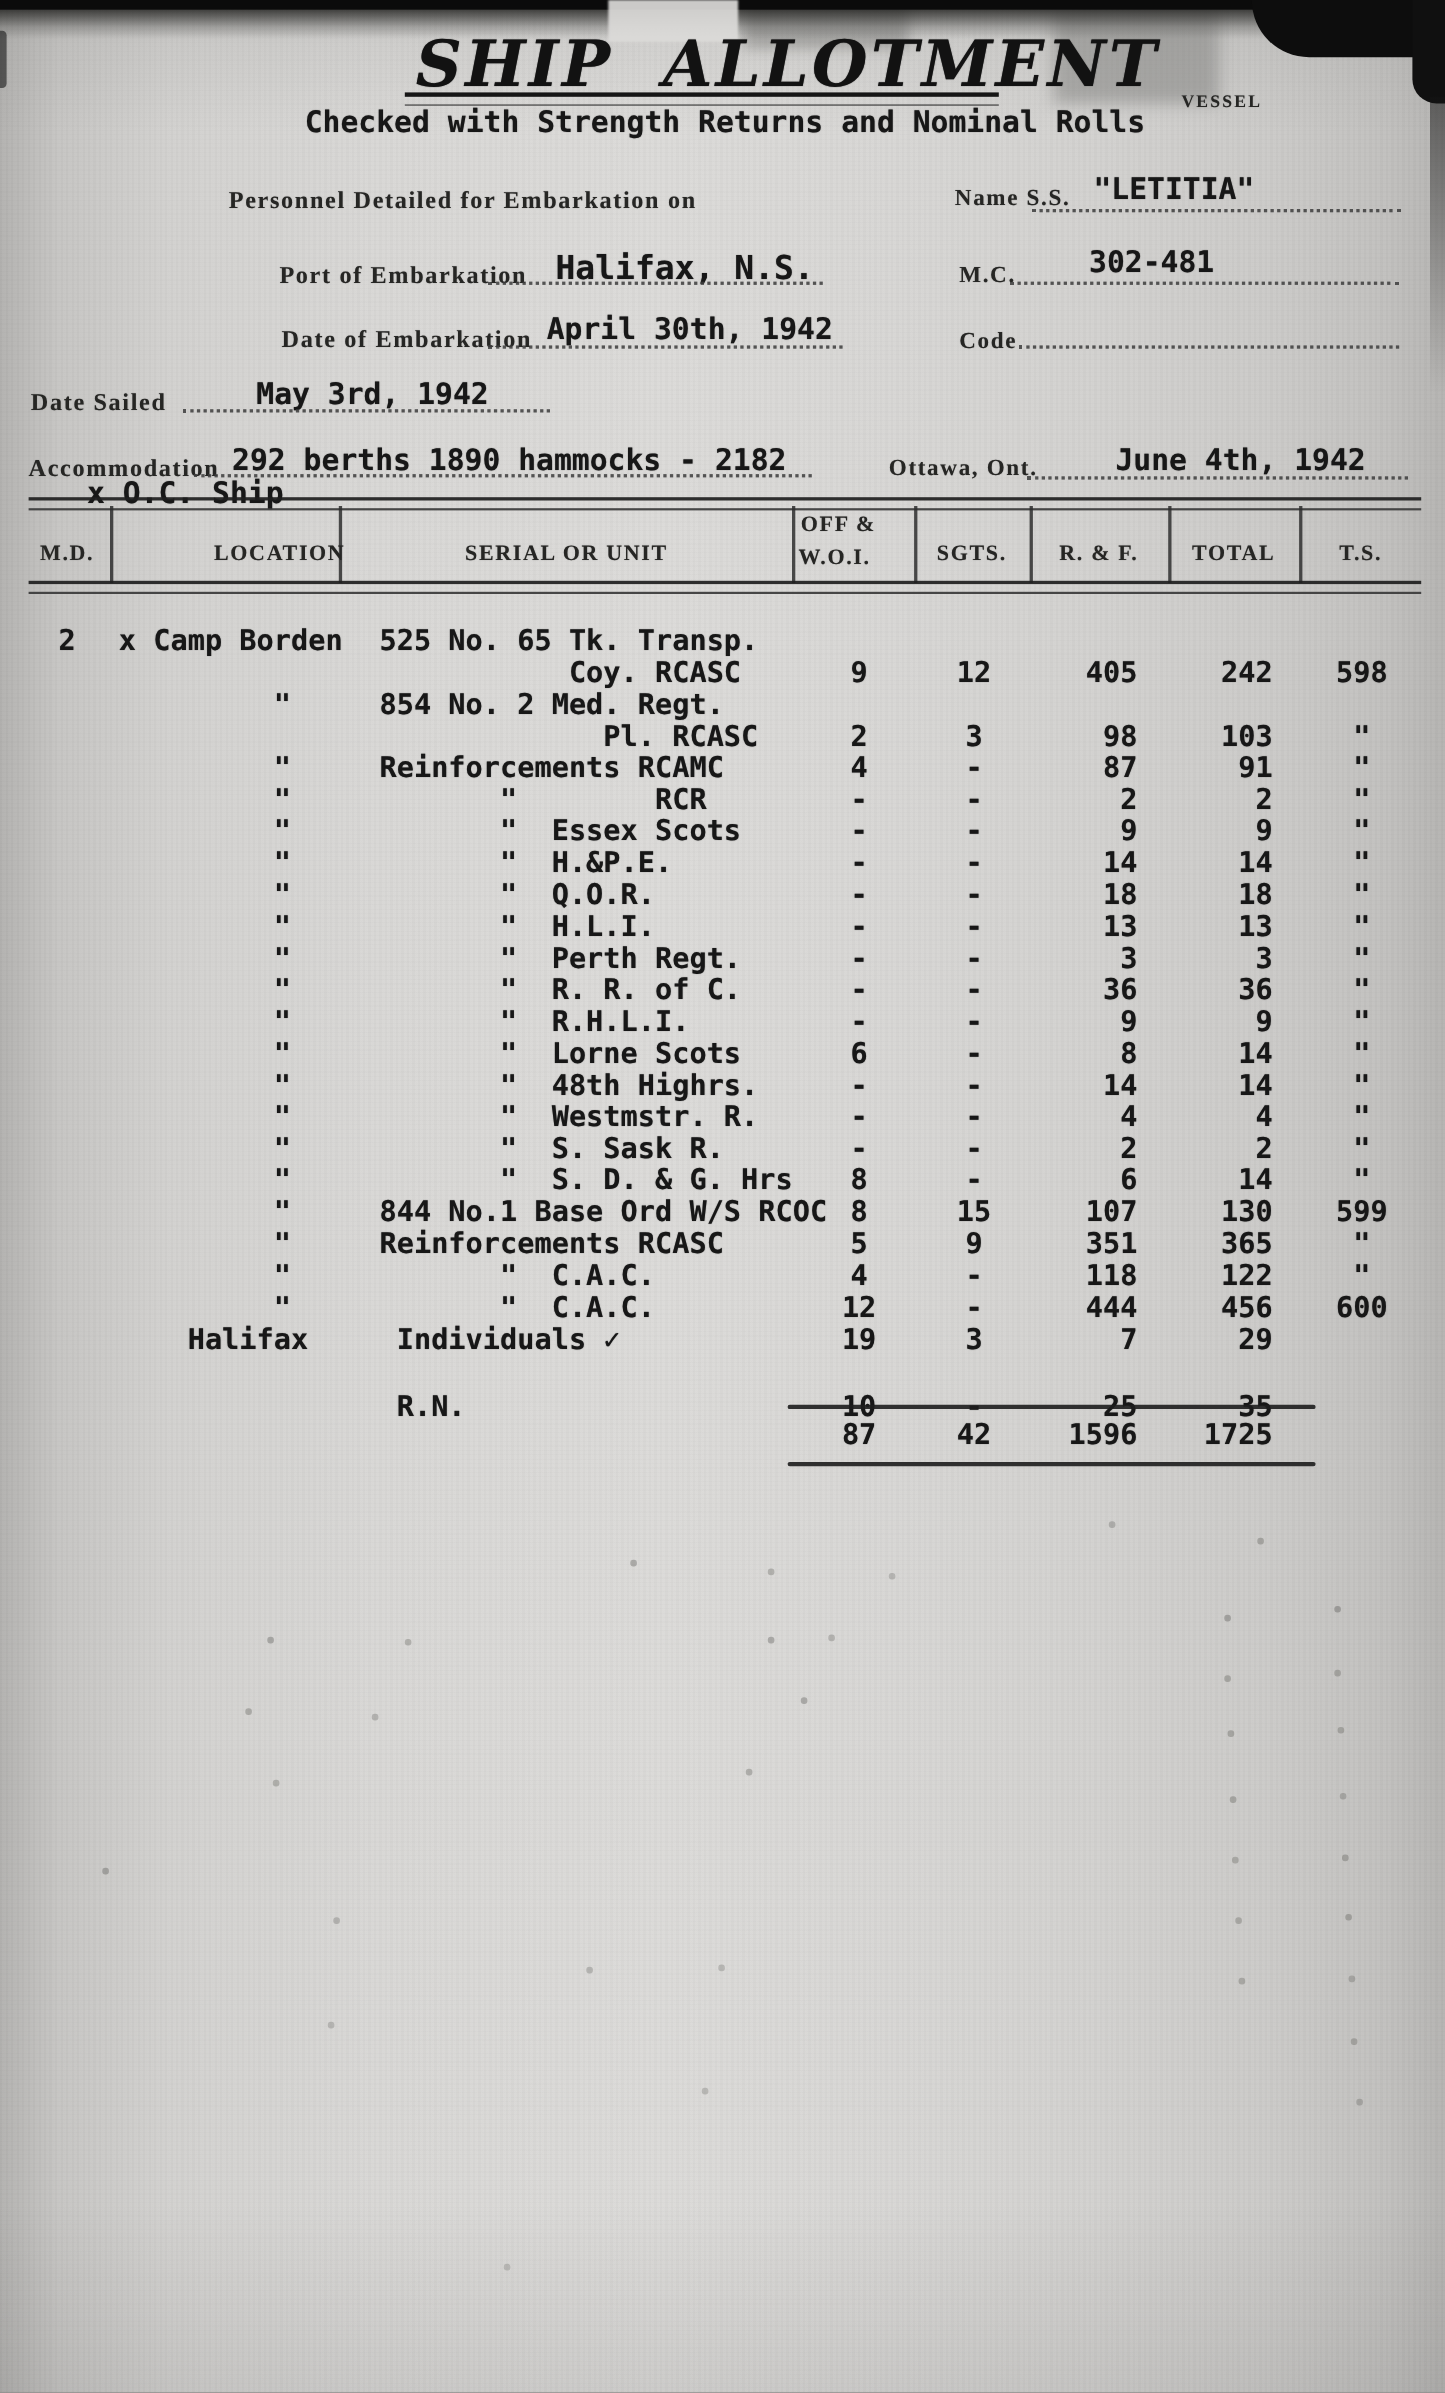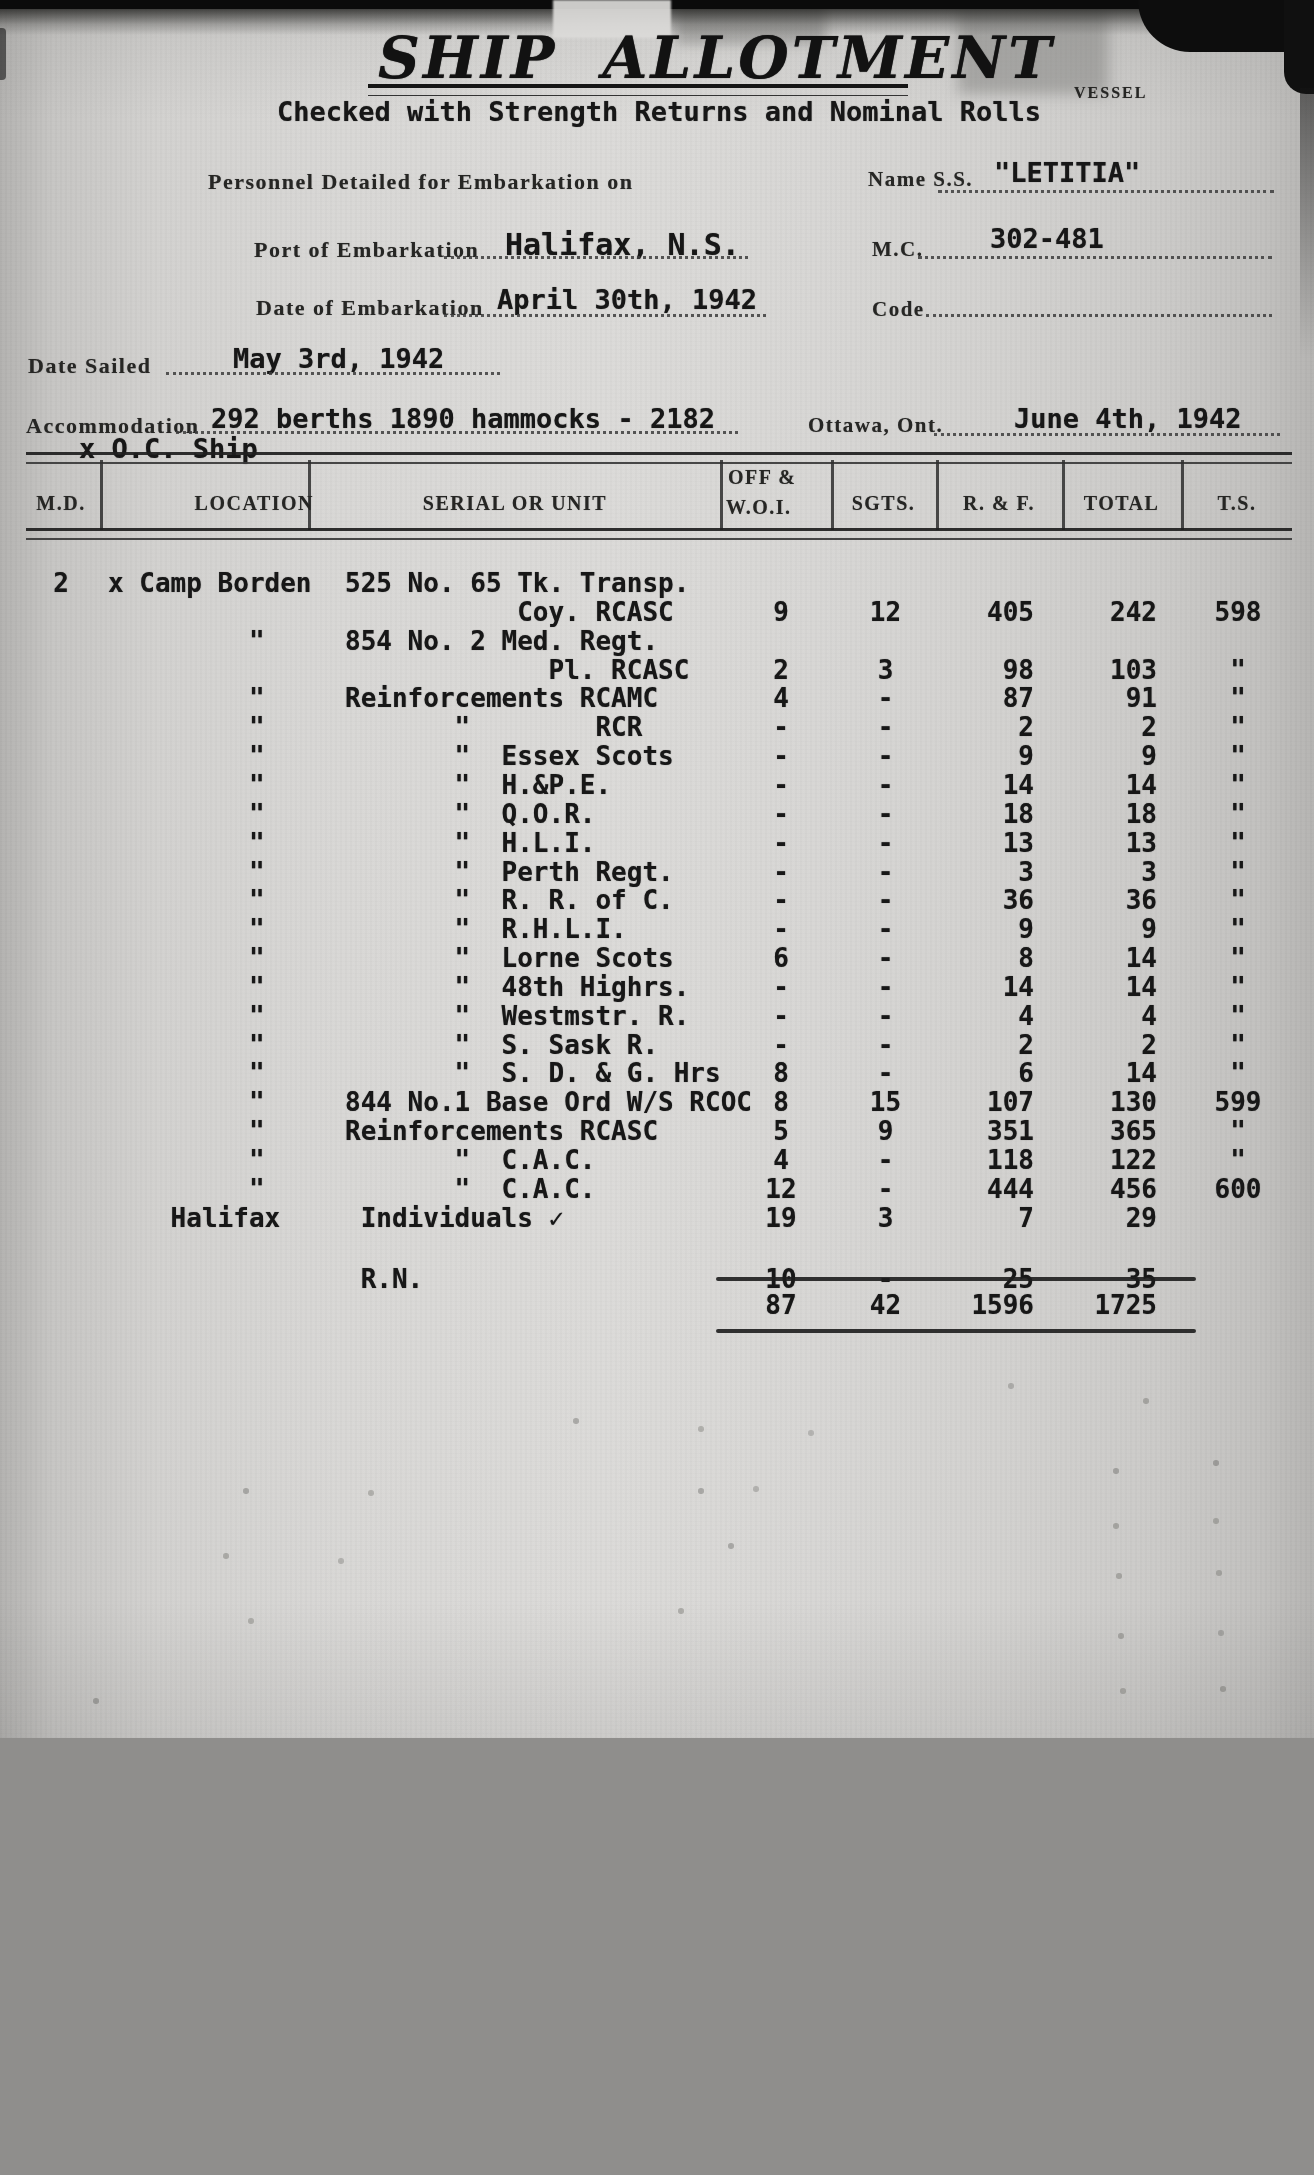--- a/index.html
+++ b/index.html
@@ -1,17 +1,17 @@
 <!DOCTYPE html>
 <html><head>
 <meta charset="utf-8">
 <style>
   html,body{margin:0;padding:0;background:#8f8e8c;}
   .page{
-    position:relative;width:1314px;height:1738px;overflow:hidden;
+    position:relative;width:1314px;height:2175px;overflow:hidden;
     background:
       linear-gradient(180deg, rgba(70,70,68,.20) 0px, rgba(120,120,118,.10) 40px, rgba(0,0,0,0) 120px),
       linear-gradient(180deg, rgba(0,0,0,0) 92%, rgba(0,0,0,.07) 100%),
       repeating-linear-gradient(90deg, rgba(0,0,0,.015) 0 2px, rgba(255,255,255,.015) 2px 5px),
       repeating-linear-gradient(0deg, rgba(0,0,0,.012) 0 1px, rgba(0,0,0,0) 1px 4px),
       linear-gradient(90deg,#b3b2b0 0%,#c6c5c3 4%,#d2d1cf 12%,#d8d7d5 26%,#dbdad8 46%,#d7d6d4 62%,#d2d1cf 76%,#cbcac8 88%,#c1c0be 96%,#b5b4b2 100%);
     font-family:"Liberation Serif",serif;color:#222;
   }
   .abs{position:absolute;}
   

